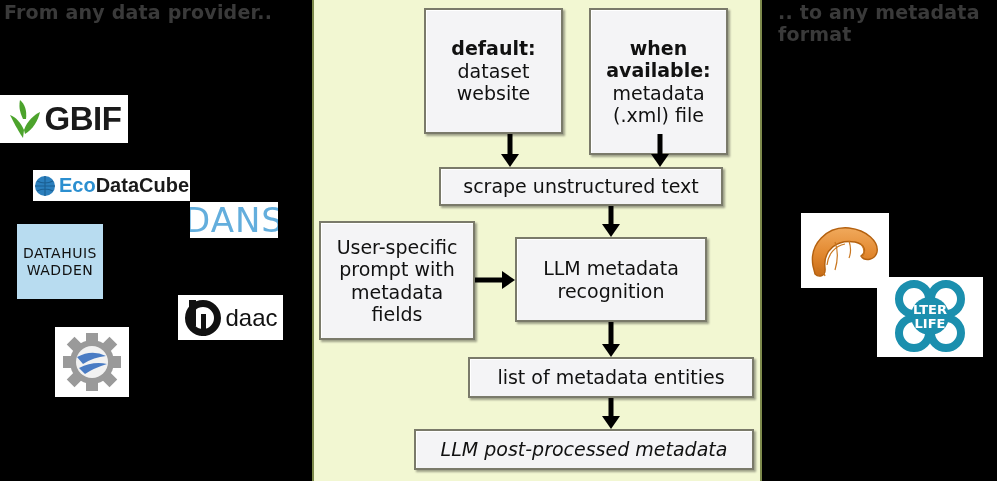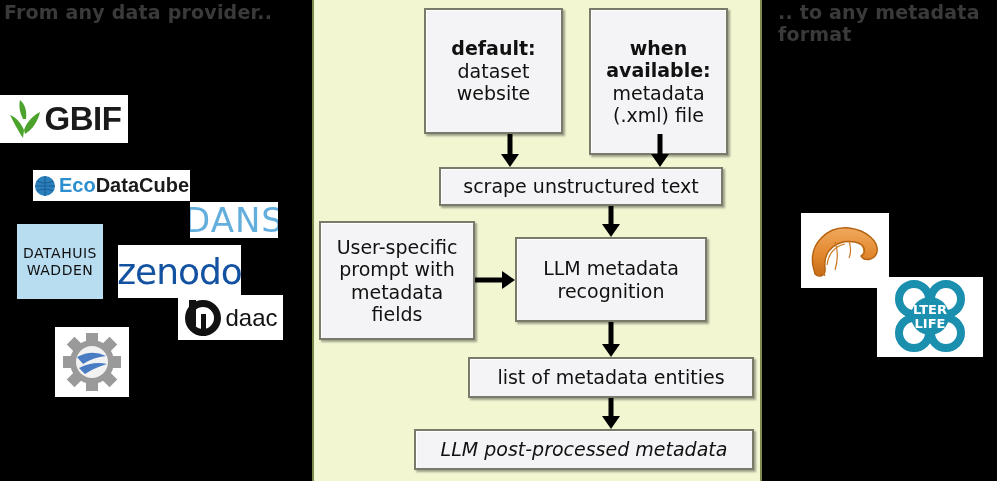--- a/index.html
+++ b/index.html
@@ -221,23 +221,20 @@
     <span class="txt">DANS</span>
   </div>
 
   <div class="logo" id="logo-datahuis">
     <div class="txt">
       <div>DATAHUIS</div>
       <div>WADDEN</div>
     </div>
   </div>
 
-  <div class="logo" id="logo-zenodo">
-    <span class="txt">zenodo</span>
-  </div>
 
   <div class="logo" id="logo-lpdaac">
     <span style="line-height:0;margin-right:2px;">
       <svg width="40" height="40" viewBox="0 0 40 40">
         <path d="M20 2 A18 18 0 1 0 20 38 A18 18 0 0 0 20 2 Z M20 9 A11 11 0 1 1 20 31 A11 11 0 0 1 20 9 Z" fill="#111"></path>
         <rect x="6" y="2" width="7" height="26" fill="#111"></rect>
         <rect x="18" y="16" width="5" height="22" fill="#111"></rect>
       </svg>
     </span>
     <span class="txt">daac</span>

